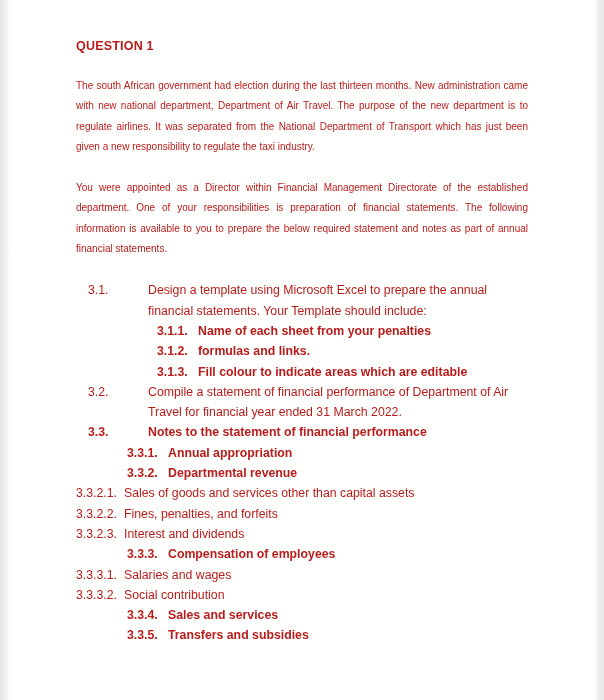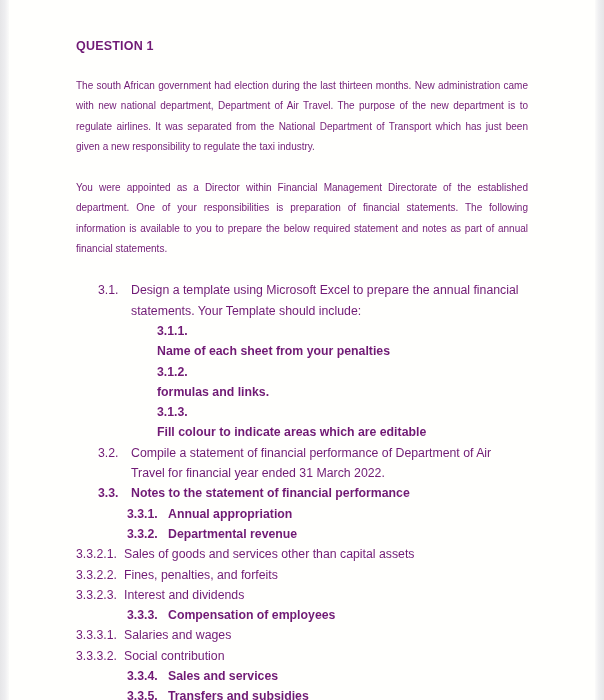--- a/index.html
+++ b/index.html
@@ -7,21 +7,21 @@
     padding: 0;
     background: #ffffff;
   }
   #page {
     position: relative;
     width: 604px;
     height: 700px;
     background: #ffffff;
     overflow: hidden;
     font-family: "Liberation Sans", sans-serif;
-    color: #701a75;
+    color: #b91c1c;
     box-sizing: border-box;
   }
   
   .gutter {
     position: absolute;
     top: 0;
     bottom: 0;
     width: 9px;
     background: linear-gradient(to right, #e6e6e8 0%, #eeeef0 55%, #fbfbfa 100%);
   }
@@ -69,26 +69,26 @@
   }
   .num {
     flex: 0 0 auto;
     white-space: nowrap;
   }
   .txt {
     flex: 1 1 auto;
   }
 
   
-  .lvl1            { margin-left: 22px; }
+  .lvl1            { margin-left: 12px; gap: 27px; }
   .lvl1 > .num     { width: 33px; }
   .lvl1 > .txt     { max-width: 420px; }
 
   
-  .lvl2            { margin-left: 81px; flex-direction: column; }
+  .lvl2            { margin-left: 81px; }
   .lvl2 > .num     { width: 41px; }
 
   
   .lvl2b           { margin-left: 51px; font-weight: bold; }
   .lvl2b > .num    { width: 41px; }
 
   
   .lvl3            { }
   .lvl3 > .num     { width: 48px; }
 

